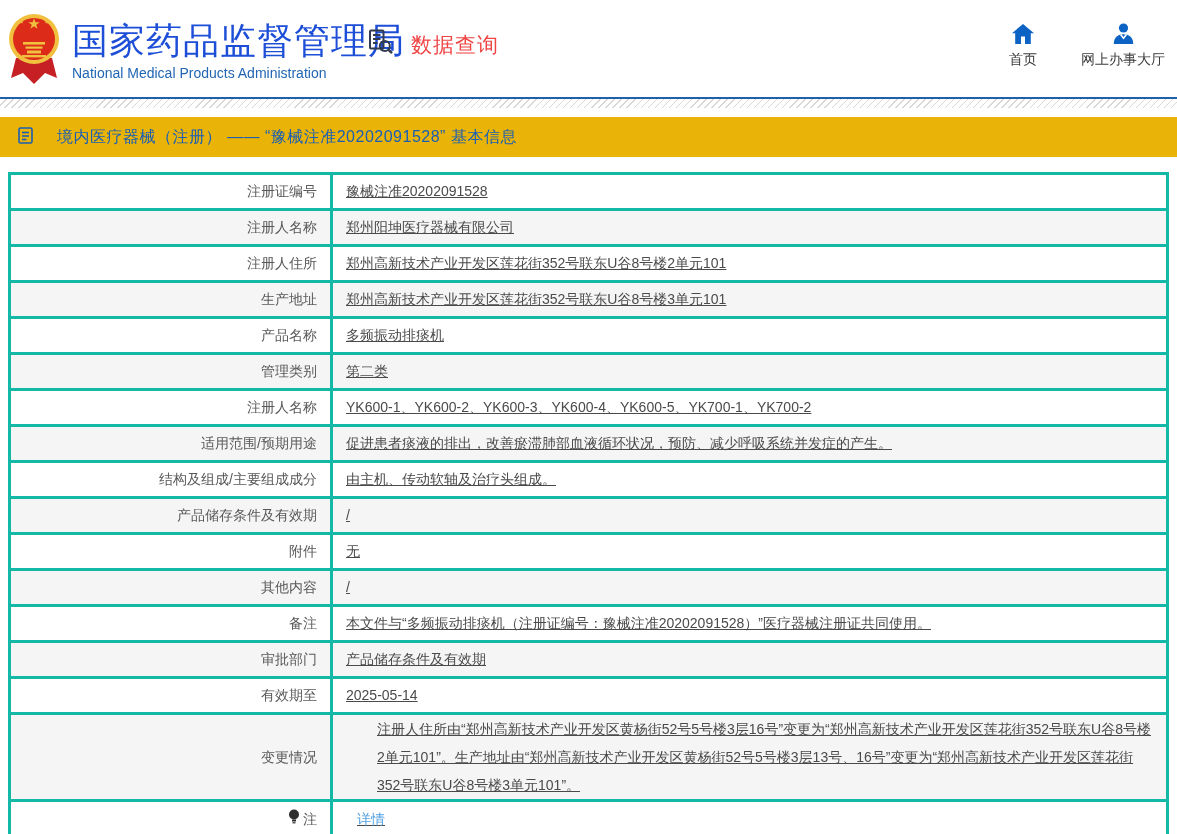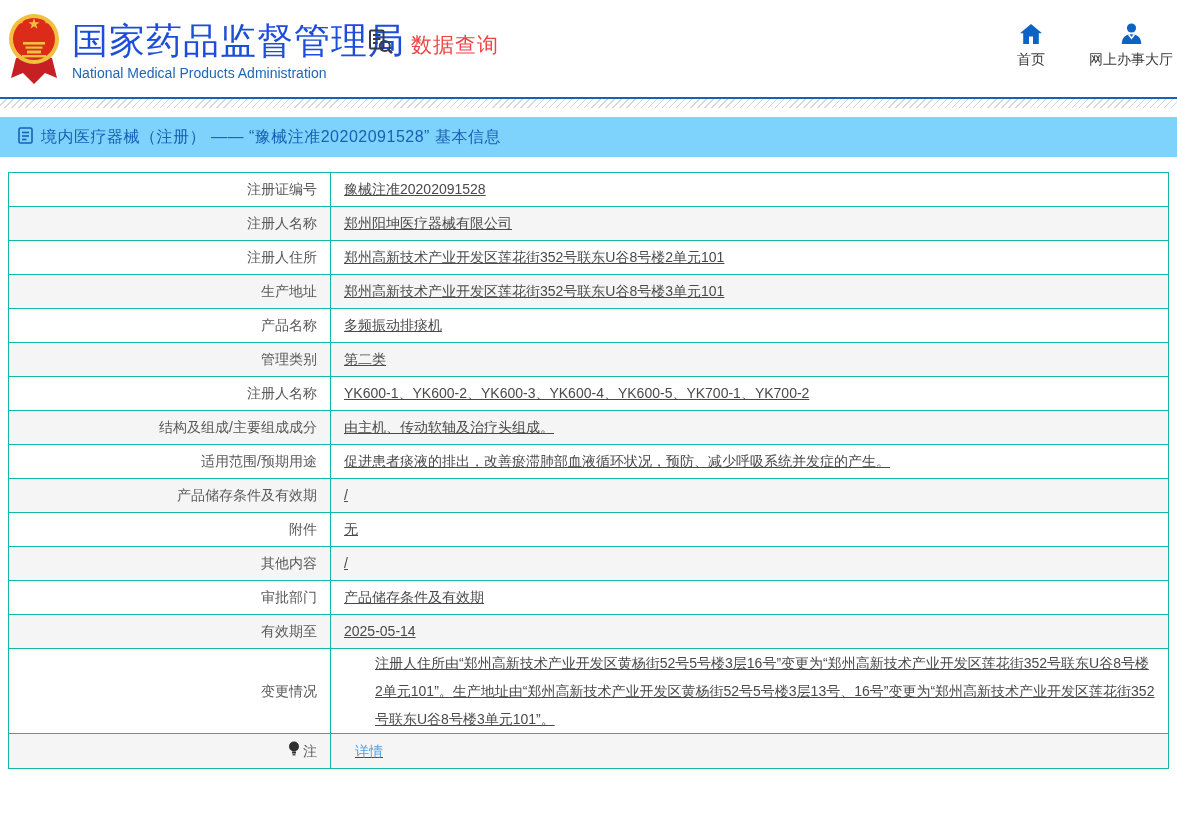--- a/index.html
+++ b/index.html
@@ -14,39 +14,39 @@
   
   .header { position: relative; height: 97px; background: #fff; }
   .logo { position: absolute; left: 8px; top: 8px; display: flex; align-items: flex-start; cursor: pointer; }
   .org-text { margin-left: 12px; padding-top: 12px; }
   .org-cn { font-size: 36px; font-weight: normal; color: #1d4ed8; letter-spacing: 1px; line-height: 1.15; }
   .org-en { font-size: 14px; color: #2166b4; margin-top: 4px; }
 
   .data-query { position: absolute; left: 368px; top: 29px; display: flex; align-items: center; gap: 18px;
                 color: #ef4444; font-size: 21px; font-weight: 500; letter-spacing: 1px; cursor: pointer; }
 
-  .top-nav { position: absolute; right: 4px; top: 22px; display: flex; gap: 44px; }
+  .top-nav { position: absolute; right: 12px; top: 22px; display: flex; gap: 44px; }
   .nav-item { display: flex; flex-direction: column; align-items: center; cursor: pointer; }
   .nav-item .nav-icon { height: 22px; display: flex; align-items: flex-end; }
   .nav-item .nav-label { font-size: 14px; color: #3a3a3a; margin-top: 7px; white-space: nowrap; }
 
   
   .blue-line { height: 2px; background: #1d61ae; }
   .hatch { height: 9px;
     background: repeating-linear-gradient(135deg, #ffffff 0px, #ffffff 4px, #d7d7d7 4px, #d7d7d7 5px); }
 
   
-  .title-bar { margin-top: 9px; height: 40px; background: #7dd3fc;
-               display: flex; align-items: center; padding-left: 18px; gap: 8px; }
+  .title-bar { margin-top: 9px; height: 40px; background: #eab308;
+               display: flex; align-items: center; padding-left: 18px; gap: 24px; }
   .title-text { color: #1a5fb4; font-size: 16px; letter-spacing: 0.5px; }
 
   
   .table-wrap { margin: 15px 8px 0 8px; }
   table.info { width: 100%; border-collapse: collapse; table-layout: fixed; }
-  table.info td { border: 1px solid #14b8a6; font-size: 14px; padding: 7px 13px; line-height: 19px; vertical-align: middle; }
+  table.info td { border: 3px solid #14b8a6; font-size: 14px; padding: 7px 13px; line-height: 19px; vertical-align: middle; }
   td.cell-label { width: 322px; text-align: right; color: #595959; }
   td.cell-value { color: #4a4a4a; text-decoration: underline; }
   table.info tr:nth-child(even) { background: #f5f5f5; }
   tr.change-row td { padding-top: 0; padding-bottom: 0; padding-left: 44px; }
   tr.change-row td.cell-value { line-height: 28px; }
   .label-with-icon { display: inline-flex; align-items: center; gap: 3px; }
   a.detail-link { color: #54a1e1; text-decoration: none; cursor: pointer; margin-left: 11px; }
 </style>
 </head>
 <body>
@@ -153,38 +153,42 @@
         </tr>
         <tr>
           <td class="cell-label">管理类别</td>
           <td class="cell-value">第二类</td>
         </tr>
         <tr>
           <td class="cell-label">注册人名称</td>
           <td class="cell-value">YK600-1、YK600-2、YK600-3、YK600-4、YK600-5、YK700-1、YK700-2</td>
         </tr>
         <tr>
+          <td class="cell-label">适用范围/预期用途</td>
+          <td class="cell-value">促进患者痰液的排出，改善瘀滞肺部血液循环状况，预防、减少呼吸系统并发症的产生。</td>
+        </tr>
+        <tr>
           <td class="cell-label">结构及组成/主要组成成分</td>
           <td class="cell-value">由主机、传动软轴及治疗头组成。</td>
         </tr>
         <tr>
-          <td class="cell-label">适用范围/预期用途</td>
-          <td class="cell-value">促进患者痰液的排出，改善瘀滞肺部血液循环状况，预防、减少呼吸系统并发症的产生。</td>
-        </tr>
-        <tr>
           <td class="cell-label">产品储存条件及有效期</td>
           <td class="cell-value">/</td>
         </tr>
         <tr>
           <td class="cell-label">附件</td>
           <td class="cell-value">无</td>
         </tr>
         <tr>
           <td class="cell-label">其他内容</td>
           <td class="cell-value">/</td>
+        </tr>
+        <tr>
+          <td class="cell-label">备注</td>
+          <td class="cell-value">本文件与“多频振动排痰机（注册证编号：豫械注准20202091528）”医疗器械注册证共同使用。</td>
         </tr>
         <tr>
           <td class="cell-label">审批部门</td>
           <td class="cell-value">产品储存条件及有效期</td>
         </tr>
         <tr>
           <td class="cell-label">有效期至</td>
           <td class="cell-value">2025-05-14</td>
         </tr>
         <tr class="change-row">

